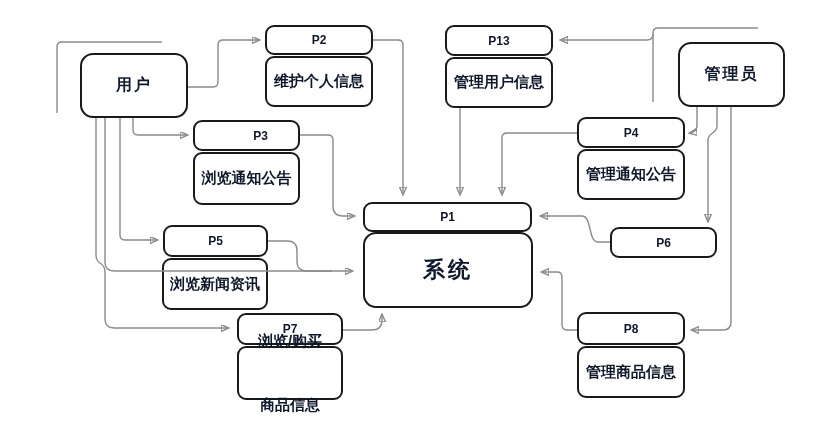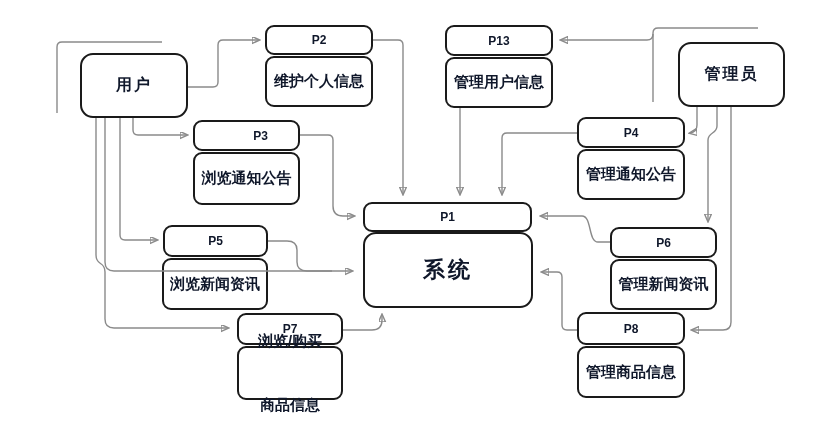--- a/index.html
+++ b/index.html
@@ -86,21 +86,20 @@
     <span>商品信息</span>
   </div>
 
   <div class="box plabel" style="left:445px;top:25px;width:108px;height:31px;">P13</div>
   <div class="box pdesc" style="left:445px;top:57px;width:108px;height:51px;">管理用户信息</div>
 
   <div class="box plabel" style="left:577px;top:117px;width:108px;height:31px;">P4</div>
   <div class="box pdesc" style="left:577px;top:149px;width:108px;height:51px;">管理通知公告</div>
 
   <div class="box plabel" style="left:610px;top:227px;width:107px;height:31px;">P6</div>
-  <div class="box pdesc" style="left:610px;top:259px;width:107px;height:51px;">管理新闻资讯</div>
 
   <div class="box plabel" style="left:577px;top:312px;width:108px;height:33px;">P8</div>
   <div class="box pdesc" style="left:577px;top:346px;width:108px;height:52px;">管理商品信息</div>
 
   <svg class="wires" viewBox="0 0 819 435" aria-hidden="true">
     <defs>
       <marker id="arrow" markerUnits="userSpaceOnUse" markerWidth="9" markerHeight="8" refX="7" refY="3.5" orient="auto">
         <path d="M0,0 L8,3.5 L0,7 Z" fill="#8a8a8a" stroke="none"></path>
       </marker>
     </defs>

